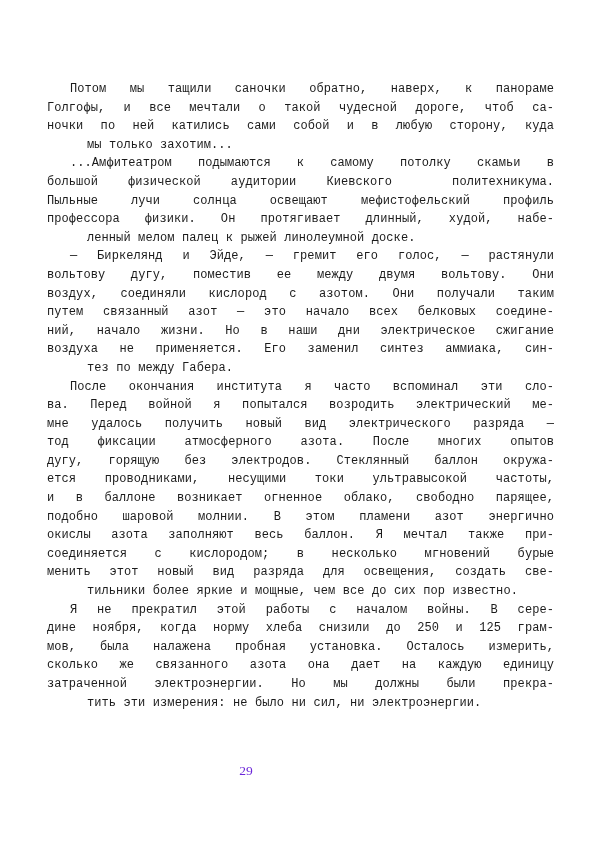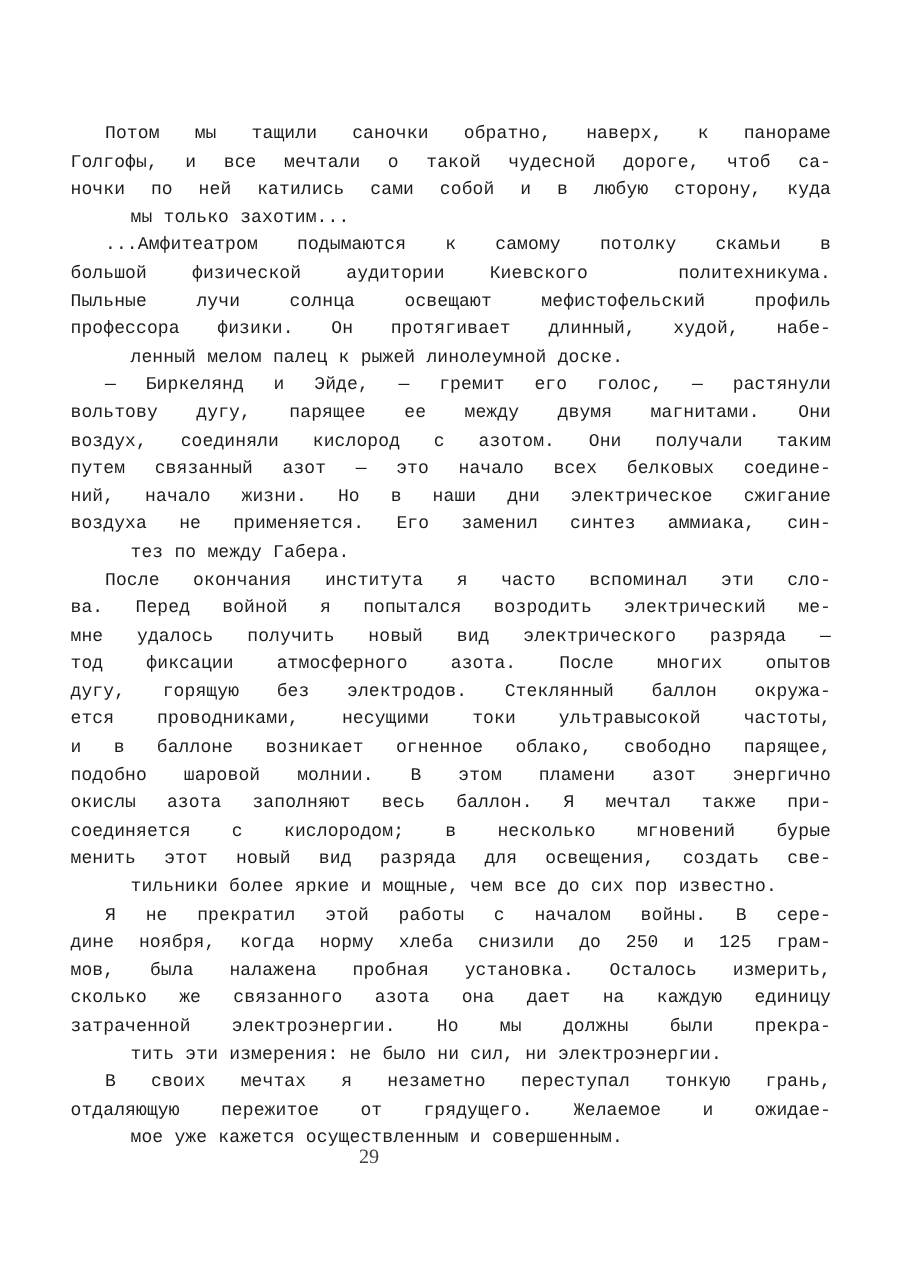--- a/index.html
+++ b/index.html
@@ -62,21 +62,21 @@
   }
 
   .pagenum {
     position: absolute;
     left: 0;
     top: 763px;
     width: 492px;
     text-align: center;
     font-size: 13.5px;
     line-height: 16px;
-    color: #404040;
+    color: #6d28d9;
   }
 </style>
 </head>
 <body>
 
 <div class="page">
 
   <div class="text-block" id="body-root">
       <p class="para">
         <span class="line indent">Потом мы тащили саночки обратно, наверх, к панораме</span>
@@ -86,21 +86,21 @@
       </p>
       <p class="para">
         <span class="line indent">...Амфитеатром подымаются к самому потолку скамьи в</span>
         <span class="line">большой физической аудитории Киевского  политехникума.</span>
         <span class="line">Пыльные лучи солнца освещают мефистофельский профиль</span>
         <span class="line">профессора физики. Он протягивает длинный, худой, набе-</span>
         <span class="line last">ленный мелом палец к рыжей линолеумной доске.</span>
       </p>
       <p class="para">
         <span class="line indent">— Биркелянд и Эйде, — гремит его голос, — растянули</span>
-        <span class="line">вольтову дугу, парящее ее между двумя магнитами. Они</span>
+        <span class="line">вольтову дугу, поместив ее между двумя вольтову. Они</span>
         <span class="line">воздух, соединяли кислород с азотом. Они получали таким</span>
         <span class="line">путем связанный азот — это начало всех белковых соедине-</span>
         <span class="line">ний, начало жизни. Но в наши дни электрическое сжигание</span>
         <span class="line">воздуха не применяется. Его заменил синтез аммиака, син-</span>
         <span class="line last">тез по между Габера.</span>
       </p>
       <p class="para">
         <span class="line indent">После окончания института я часто вспоминал эти сло-</span>
         <span class="line">ва. Перед войной я попытался возродить электрический ме-</span>
         <span class="line">мне удалось получить новый вид электрического разряда —</span>
@@ -115,22 +115,17 @@
         <span class="line last">тильники более яркие и мощные, чем все до сих пор известно.</span>
       </p>
       <p class="para">
         <span class="line indent">Я не прекратил этой работы с началом войны. В сере-</span>
         <span class="line">дине ноября, когда норму хлеба снизили до 250 и 125 грам-</span>
         <span class="line">мов, была налажена пробная установка. Осталось измерить,</span>
         <span class="line">сколько же связанного азота она дает на каждую единицу</span>
         <span class="line">затраченной электроэнергии. Но мы должны были прекра-</span>
         <span class="line last">тить эти измерения: не было ни сил, ни электроэнергии.</span>
       </p>
-      <p class="para">
-        <span class="line indent">В своих мечтах я незаметно переступал тонкую грань,</span>
-        <span class="line">отдаляющую пережитое от грядущего. Желаемое и ожидае-</span>
-        <span class="line last">мое уже кажется осуществленным и совершенным.</span>
-      </p>
     </div>
 
   <div class="pagenum">29</div>
 
 </div>
 
 </body></html>

